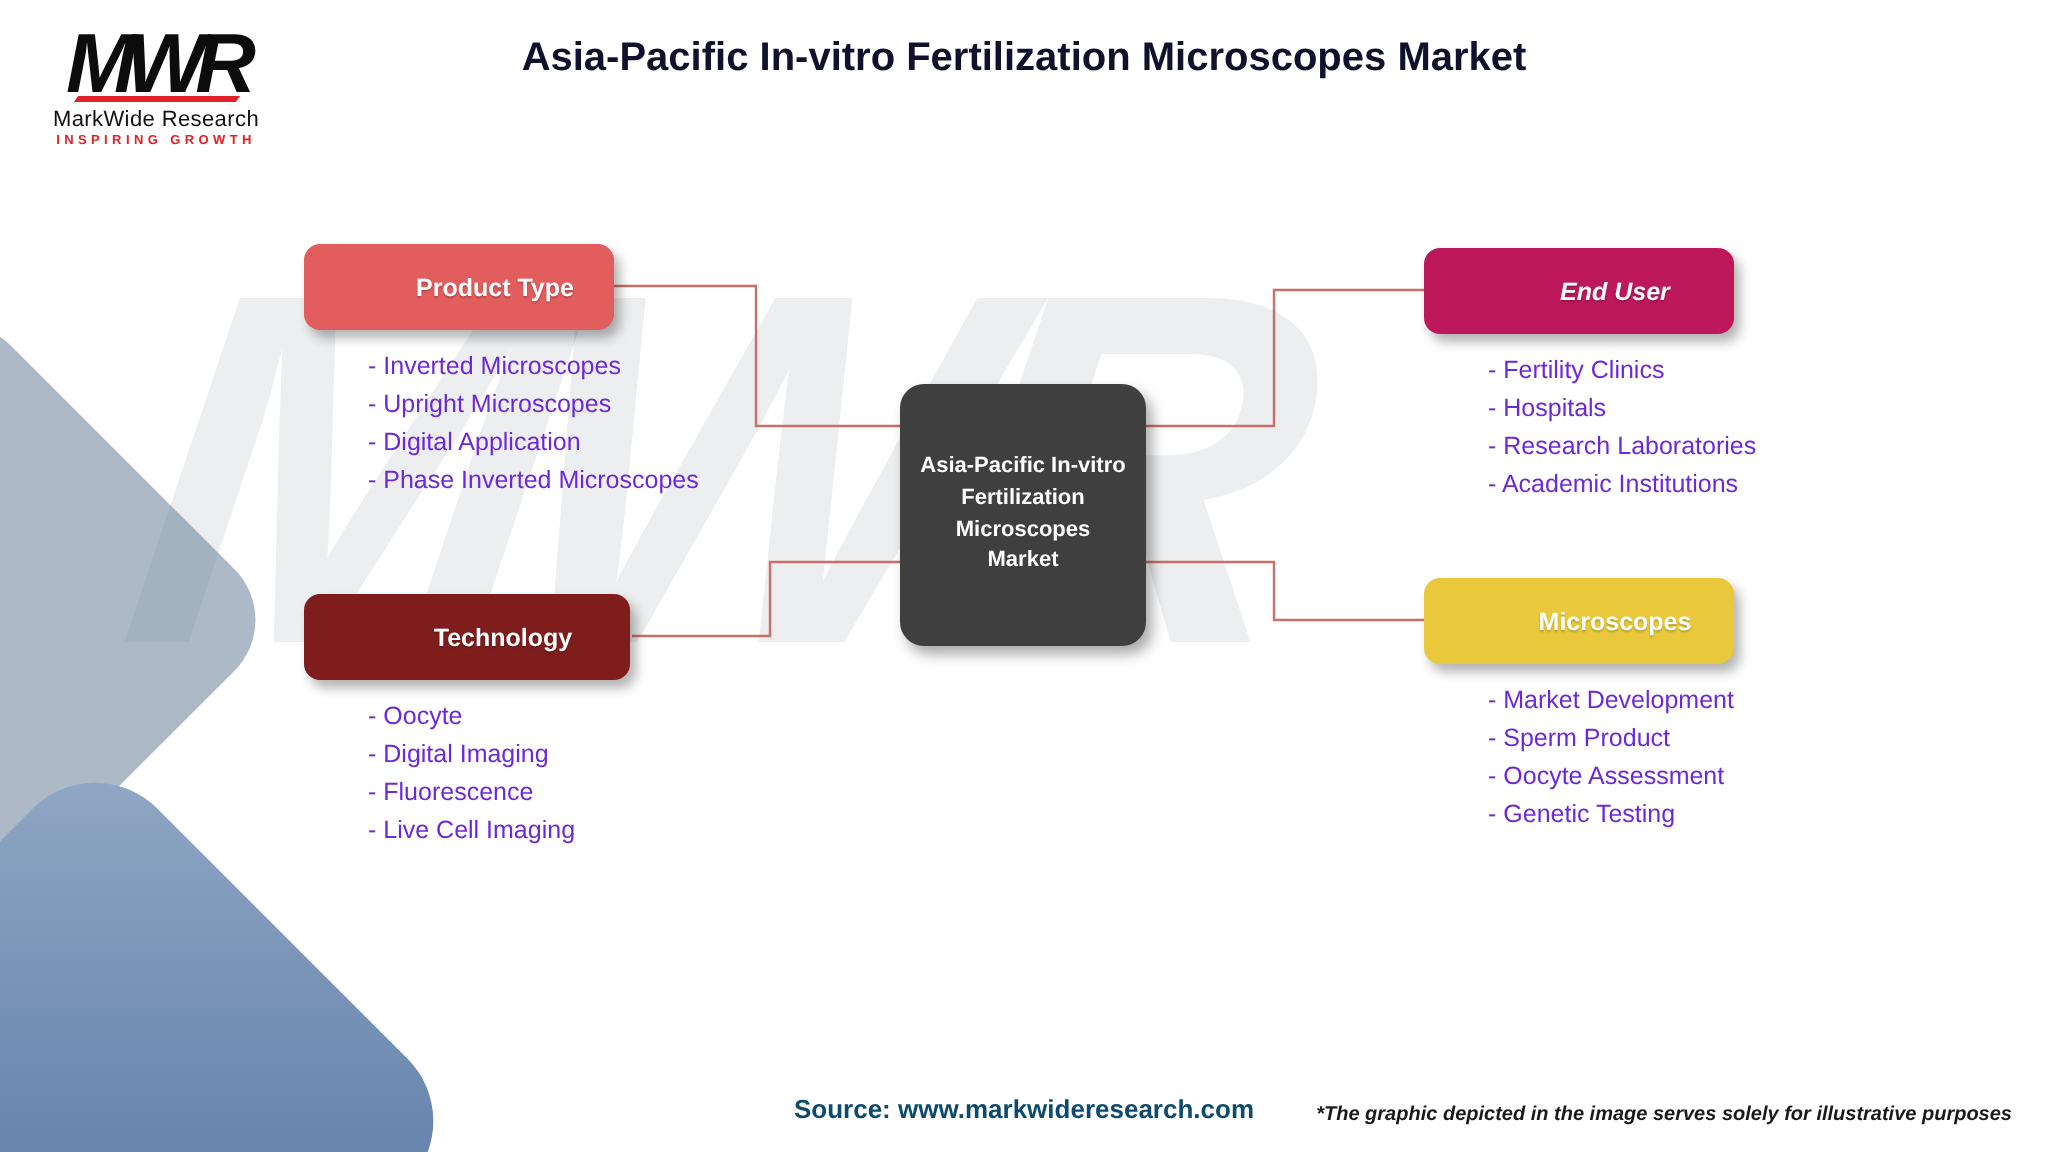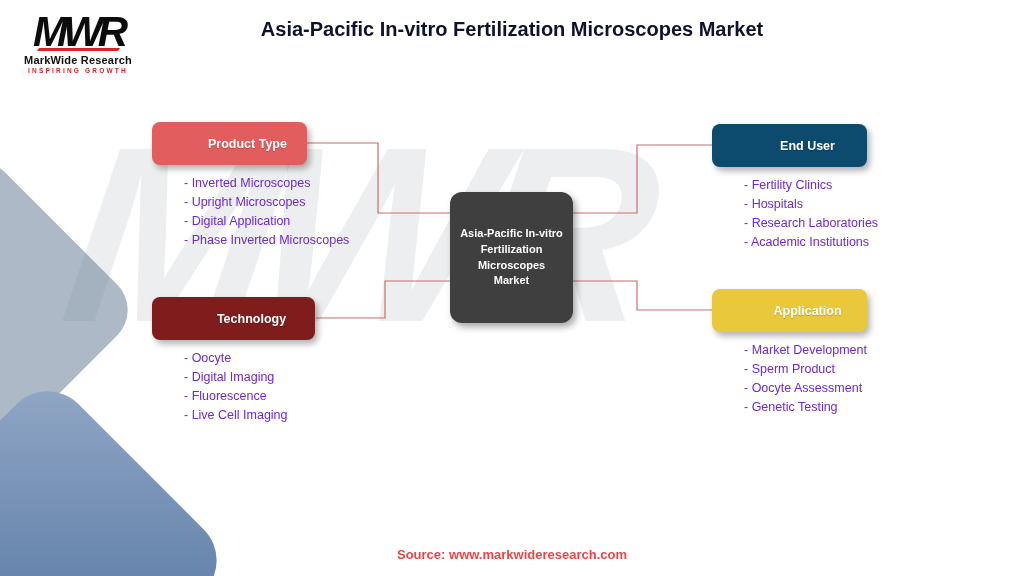--- a/index.html
+++ b/index.html
@@ -30,21 +30,21 @@
     border-radius:44px; transform:rotate(45deg);
   }
 
   
   .logo { position:absolute; top:12px; left:22px; width:112px; text-align:center; z-index:2; }
   .logo-acronym {
     font-size:42px; font-weight:900; font-style:italic; letter-spacing:-5px;
     color:#0c0c0c; line-height:0.95;
   }
   .logo-swoosh { height:3px; width:72%; margin:-4px auto 3px; transform:skewX(-35deg); }
-  .logo-name { font-size:11px; font-weight:bold; color:#101010; letter-spacing:0.2px; }
+  .logo-name { font-size:11px; font-weight:normal; color:#101010; letter-spacing:0.2px; }
   .logo-tagline { font-size:6.5px; font-weight:bold; letter-spacing:2.2px; margin-top:1px; }
   .page-title {
     position:absolute; top:18px; left:0; right:0; margin:0; z-index:1;
     text-align:center; font-size:20px; font-weight:bold; color:#10122d;
   }
 
   
   .connectors { position:absolute; inset:0; width:100%; height:100%; z-index:1; pointer-events:none; }
   .connectors path { fill:none; stroke-width:1.2; }
 
@@ -71,21 +71,21 @@
   .cat-list {
     list-style:none; margin:11px 0 0 0; padding:0 0 0 32px;
     font-size:12.5px; color:#6d28d9;
   }
   .cat-list li { margin-bottom:5px; white-space:nowrap; }
   .cat-list li::before { content:"- "; }
 
   
   .source-line {
     position:absolute; left:0; right:0; bottom:14px; text-align:center;
-    font-size:13px; font-weight:bold; color:#ef4444; z-index:2;
+    font-size:13px; font-weight:bold; color:#0c4a6e; z-index:2;
   }
   .disclaimer {
     position:absolute; right:18px; bottom:13px; z-index:2;
     font-size:10px; font-style:italic; font-weight:bold; color:#1a1a1a;
   }
 </style>
 </head>
 <body>
 
 <div class="canvas">
@@ -120,21 +120,21 @@
     </div>
     <ul class="cat-list">
       <li>Inverted Microscopes</li>
       <li>Upright Microscopes</li>
       <li>Digital Application</li>
       <li>Phase Inverted Microscopes</li>
     </ul>
   </section>
 
   <section class="category cat-enduser">
-    <div class="cat-box" style="background: #0c4a6e;">
+    <div class="cat-box" style="background: #be185d; font-style: italic;">
       <span>End User</span>
     </div>
     <ul class="cat-list">
       <li>Fertility Clinics</li>
       <li>Hospitals</li>
       <li>Research Laboratories</li>
       <li>Academic Institutions</li>
     </ul>
   </section>
 
@@ -145,28 +145,29 @@
     <ul class="cat-list">
       <li>Oocyte</li>
       <li>Digital Imaging</li>
       <li>Fluorescence</li>
       <li>Live Cell Imaging</li>
     </ul>
   </section>
 
   <section class="category cat-application">
     <div class="cat-box" style="background: rgb(233, 201, 59);">
-      <span>Application</span>
+      <span>Microscopes</span>
     </div>
     <ul class="cat-list">
       <li>Market Development</li>
       <li>Sperm Product</li>
       <li>Oocyte Assessment</li>
       <li>Genetic Testing</li>
     </ul>
   </section>
 
   <div class="source-line">
     <span>Source:</span>
     <span>www.markwideresearch.com</span>
   </div>
+  <div class="disclaimer">*The graphic depicted in the image serves solely for illustrative purposes</div>
 
 </div>
 
 </body></html>

